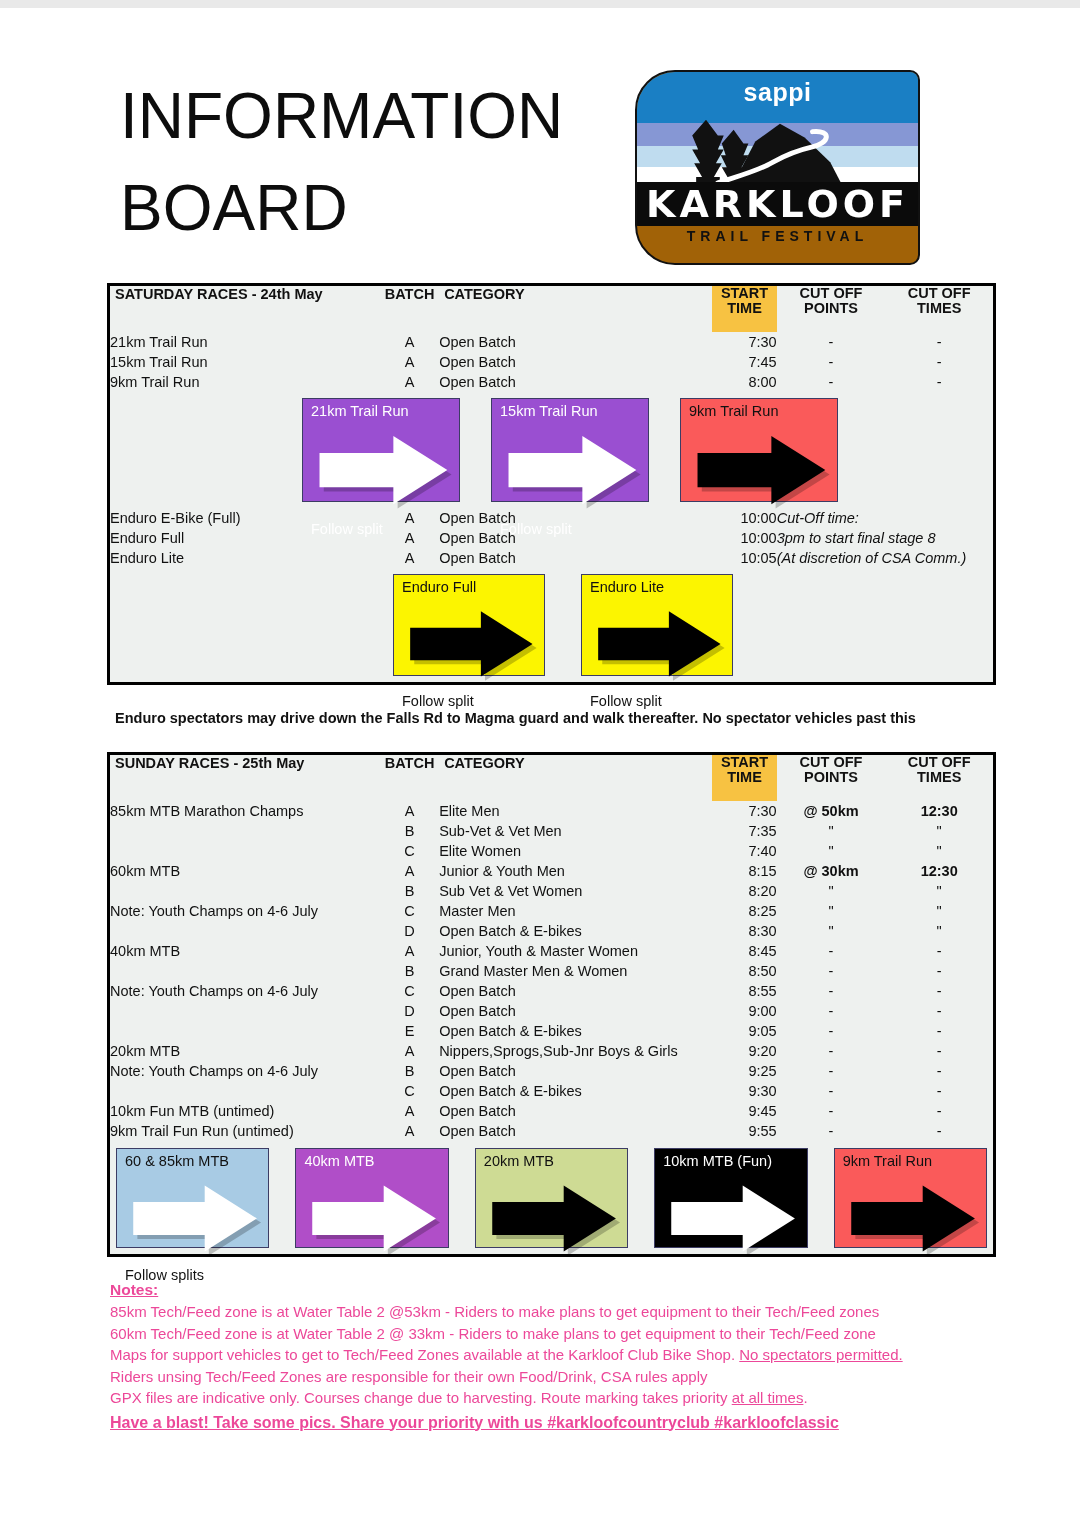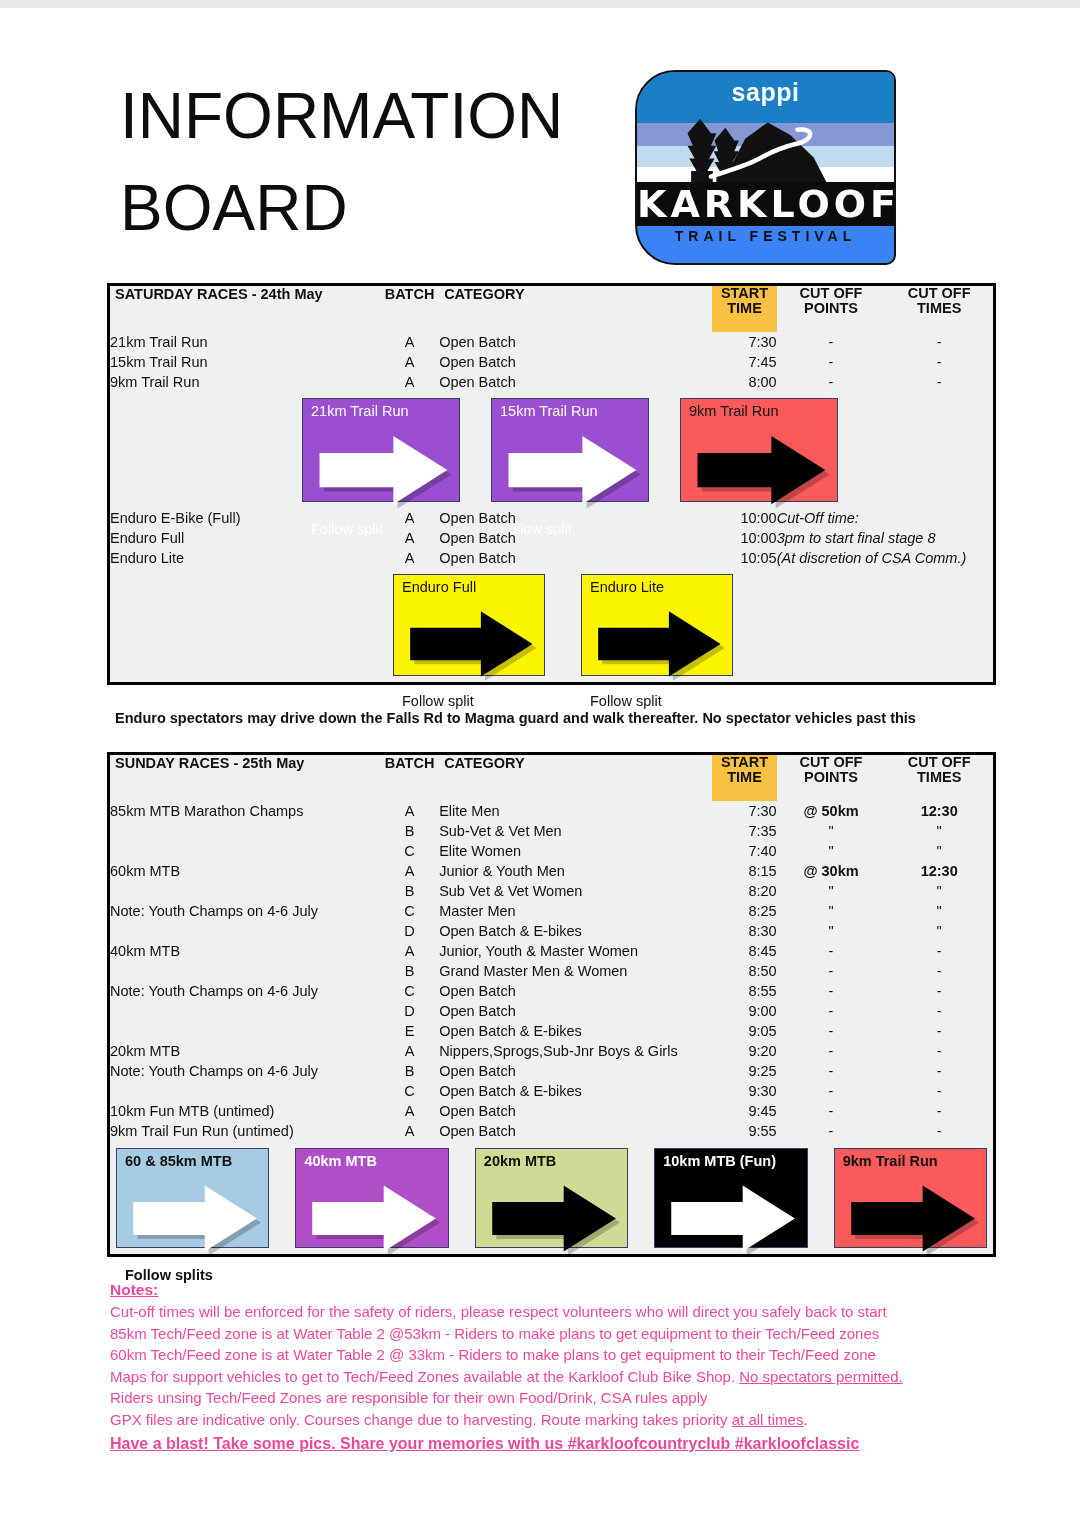--- a/index.html
+++ b/index.html
@@ -41,26 +41,26 @@
     font-weight: 400;
     letter-spacing: 0px;
     font-family: "Liberation Sans", sans-serif;
   }
 
   
   .logo {
     position: absolute;
     left: 635px;
     top: 10px;
-    width: 261px;
+    width: 285px;
     height: 195px;
     border: 2px solid #111;
     border-radius: 40px 10px 10px 40px;
     overflow: hidden;
-    background: #3b82f6;
+    background: #a16207;
     box-sizing: border-box;
   }
   .logo-sky {
     position: absolute;
     left: 0; top: 0;
     width: 100%;
     height: 115px;
     background: linear-gradient(to bottom,
         #1a7fc4 0%, #1a7fc4 44%,
         #8697d4 44%, #8697d4 64%,
@@ -585,21 +585,21 @@
           <td class="cell-batch">A</td>
           <td class="cell-cat">Open Batch</td>
           <td class="cell-start">9:55</td>
           <td class="cell-pts">-</td>
           <td class="cell-times">-</td>
         </tr>
       </tbody>
     <tbody>
       <tr>
         <td class="arrow-strip-cell" colspan="6">
-          <div class="arrow-strip" id="sun-arrows" style="height:113px;padding:0 6px;gap:26px;justify-content:space-between;font-weight:bold;">
+          <div class="arrow-strip" id="sun-arrows" style="height:113px;padding:0 6px;gap:26px;justify-content:space-between;">
               <div class="arrowbox" style="background: rgb(168, 203, 228); color: rgb(17, 17, 17); width: 158px; height: 100px;">
                 <div class="ab-label">60 &amp; 85km MTB</div>
                 <div class="ab-arrow">
                   <svg viewBox="0 0 100 72" preserveAspectRatio="none">
                     <path d="M6 24 L58 24 L58 12 L96 36 L58 60 L58 48 L6 48 Z" fill="rgba(0,0,0,0.22)" transform="translate(3,3)"></path>
                     <path d="M6 24 L58 24 L58 12 L96 36 L58 60 L58 48 L6 48 Z" fill="#ffffff"></path>
                   </svg>
                 </div>
                 <div class="ab-foot">Follow splits</div>
               </div>
@@ -645,24 +645,23 @@
               </div>
             </div>
         </td>
       </tr>
     </tbody>
   </table>
 </div>
 
 <div class="notes">
   <div class="notes-title">Notes:</div>
-  <div class="notes-line">Cut-off times will be enforced for the safety of riders, please respect volunteers who will direct you safely back to start</div>
   <div class="notes-line">85km Tech/Feed zone is at Water Table 2 @53km - Riders to make plans to get equipment to their Tech/Feed zones</div>
   <div class="notes-line">60km Tech/Feed zone is at Water Table 2 @ 33km - Riders to make plans to get equipment to their Tech/Feed zone</div>
   <div class="notes-line">
     <span>Maps for support vehicles to get to Tech/Feed Zones available at the Karkloof Club Bike Shop. </span><u>No spectators permitted.</u>
   </div>
   <div class="notes-line">Riders unsing Tech/Feed Zones are responsible for their own Food/Drink, CSA rules apply</div>
   <div class="notes-line">
     <span>GPX files are indicative only. Courses change due to harvesting. Route marking takes priority </span><u>at all times</u><span>.</span>
   </div>
-  <div class="notes-final">Have a blast! Take some pics. Share your memories with us #karkloofcountryclub #karkloofclassic</div>
+  <div class="notes-final">Have a blast! Take some pics. Share your priority with us #karkloofcountryclub #karkloofclassic</div>
 </div>
 
 </body></html>

